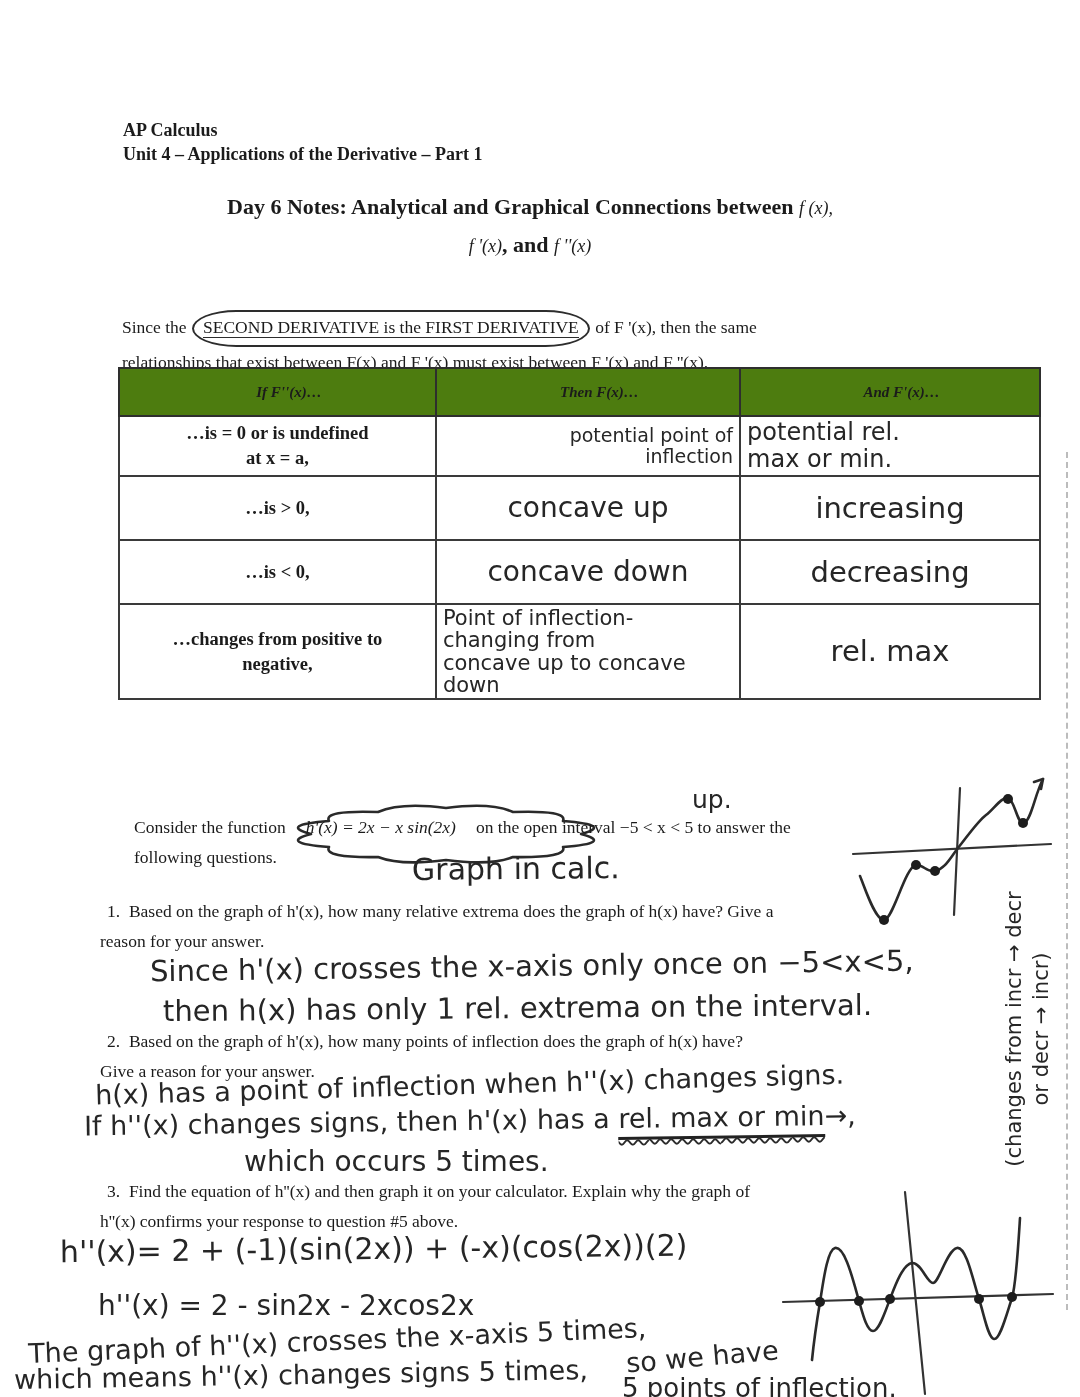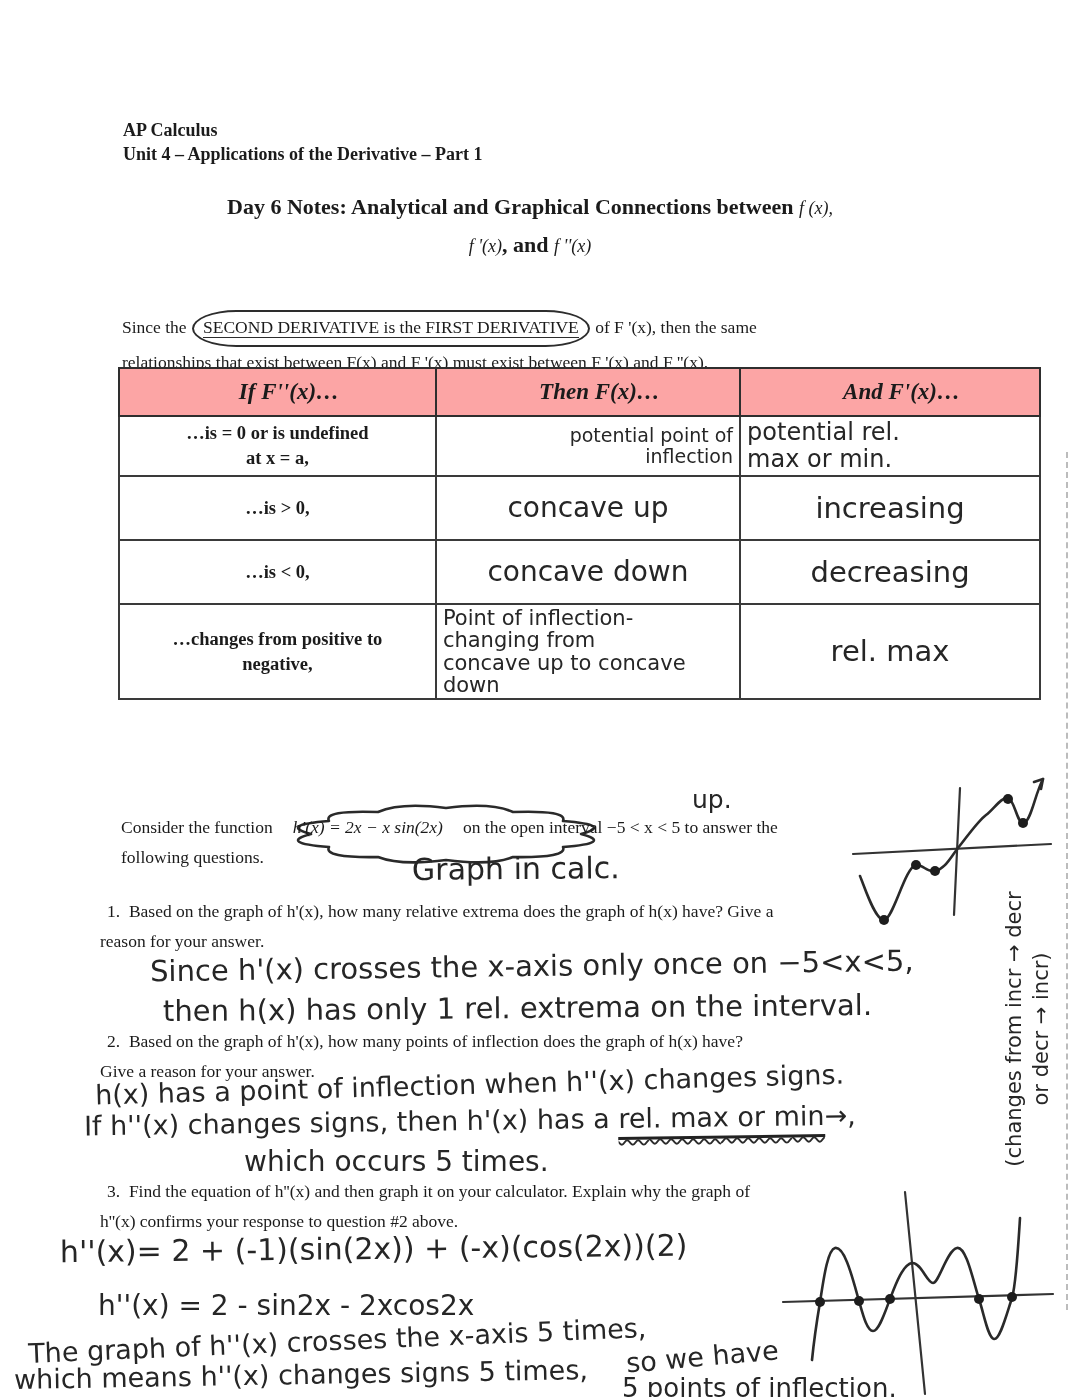--- a/index.html
+++ b/index.html
@@ -17,34 +17,34 @@
 
   
   .intro{left:122px;top:310px;width:800px;font-size:17.5px;line-height:31px;}
   .circled{display:inline-block;border:2px solid #2d2d2d;border-radius:48px/20px;
            padding:0 9px 2px 9px;margin:0 1px;}
   .circled-inner{border-bottom:1.6px solid #2d2d2d;}
 
   
   table.conn{position:absolute;left:118px;top:367px;width:923px;border-collapse:collapse;
              table-layout:fixed;}
-  table.conn th{background:#fca5a5;border:2.4px solid #2e2e2e;height:44px;
-                font-size:23px;font-style:italic;font-weight:bold;padding-left:24px;}
+  table.conn th{background:#4d7c0f;border:2.4px solid #2e2e2e;height:44px;
+                font-size:15px;font-style:italic;font-weight:bold;padding-left:24px;}
   table.conn td{border:2px solid #3a3a3a;vertical-align:middle;padding:2px 6px;}
   td.cif{font-weight:bold;font-size:18.5px;text-align:center;line-height:1.35;}
   .h-r1{height:60px}.h-r2{height:64px}.h-r3{height:64px}.h-r4{height:86px}.h-r5{height:80px}
   .cthen1{font-size:19px;text-align:right;}
   .cthen2{font-size:28px;text-align:center;}
   .cthen4{font-size:21px;text-align:left;line-height:1.06;}
   .cand1{font-size:24px;text-align:left;margin-top:24px;}
   .cand2{font-size:29px;text-align:center;}
   .up-note{left:692px;top:786px;font-size:25px;}
 
   
-  .consider{left:121px;top:812px;width:790px;font-size:17.5px;line-height:30px;}
+  .consider{left:134px;top:812px;width:790px;font-size:17.5px;line-height:30px;}
   .formula{font-style:italic;padding:0 20px;}
   .cloud{left:276px;top:794px;width:340px;height:76px;pointer-events:none;}
   .graphcalc{left:412px;top:852px;font-size:30px;transform:rotate(-0.5deg);}
 
   
   .qline{font-size:17.5px;line-height:30px;}
   .q1l1{left:107px;top:896px;} .q1l2{left:100px;top:926px;}
   .q1a1{left:150px;top:950px;font-size:29px;transform:rotate(-0.8deg);}
   .q1a2{left:163px;top:992px;font-size:29px;transform:rotate(-0.5deg);}
   .q2l1{left:107px;top:1026px;} .q2l2{left:100px;top:1056px;}
@@ -159,21 +159,21 @@
   <div class="abs hw q2a1">h(x) has a point of inflection when h''(x) changes signs.</div>
   <div class="abs hw q2a2">
     <span>If h''(x) changes signs, then h'(x) has a </span><span class="marked">rel. max or min</span><span>→,</span>
   </div>
   <div class="abs hw q2a3">which occurs 5 times.</div>
 
   <div class="abs qline q3l1">
     <span>3.</span>&nbsp;
     <span>Find the equation of h''(x) and then graph it on your calculator.  Explain why the graph of</span>
   </div>
-  <div class="abs qline q3l2">h''(x) confirms your response to question #2 above.</div>
+  <div class="abs qline q3l2">h''(x) confirms your response to question #5 above.</div>
   <div class="abs hw work1">h''(x)= 2 + (-1)(sin(2x)) + (-x)(cos(2x))(2)</div>
   <div class="abs hw work2">h''(x) =  2 - sin2x - 2xcos2x</div>
   <div class="abs hw expl1">The graph of h''(x) crosses the x-axis  5 times,</div>
   <div class="abs hw expl2">which means h''(x) changes signs 5 times,</div>
   <div class="abs hw expl3">so we have</div>
   <div class="abs hw expl4">5 points of inflection.</div>
 
   <svg class="sketch" style="left:845px;top:770px;" width="215" height="225" viewBox="0 0 215 225">
     <path class="axis" d="M 8,84 L 206,74"></path>
     <path class="axis" d="M 115,18 L 109,145"></path>

